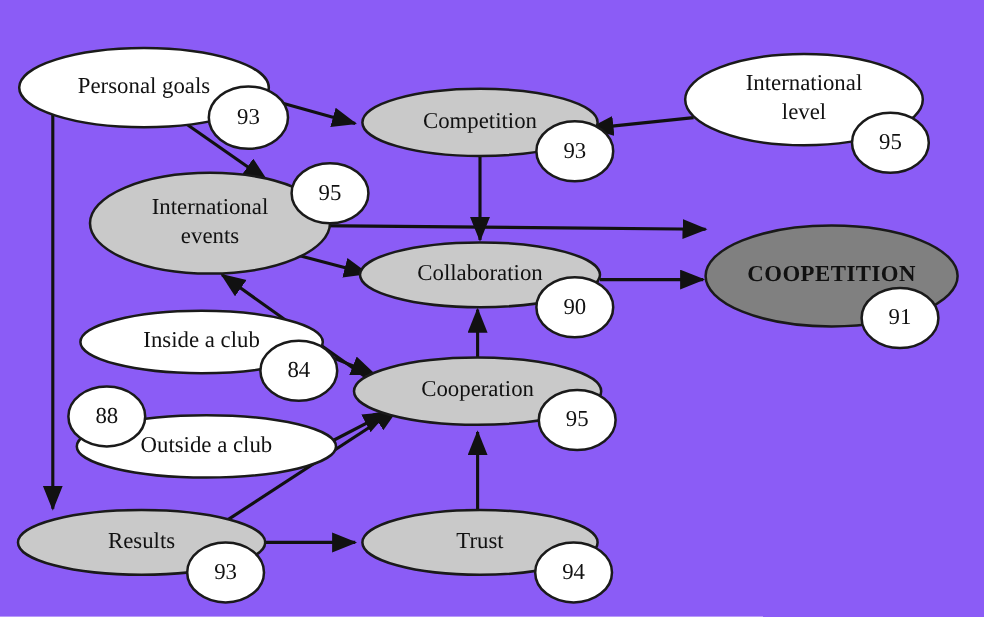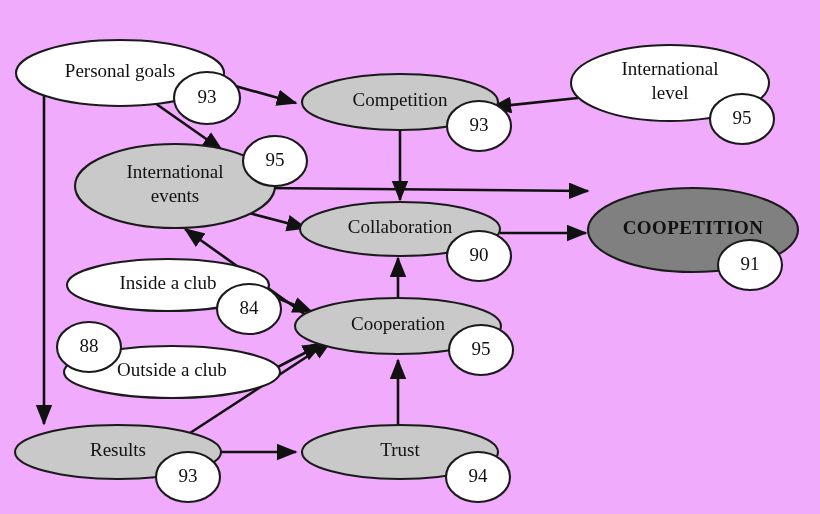--- a/index.html
+++ b/index.html
@@ -48,21 +48,21 @@
   }
   .edge-line {
     stroke: #111111;
     stroke-width: 2.6;
     fill: none;
   }
 </style>
 </head>
 <body>
 
-<div id="canvas" style="background: #f0abfc;">
+<div id="canvas" style="background: #8b5cf6;">
   <svg id="diagram-svg" viewBox="0 0 820 514">
     <defs>
       <marker id="arrowhead" markerWidth="9" markerHeight="9" refX="7.4" refY="3.2" orient="auto" markerUnits="strokeWidth">
         <path d="M0,0 L8,3.2 L0,6.4 z" fill="#111111"></path>
       </marker>
     </defs>
     <g id="edge-layer">
         <polyline points="214,80 296,103" class="edge-line" stroke="#111111" marker-end="url(#arrowhead)"></polyline>
         <polyline points="152,101 222,150" class="edge-line" stroke="#111111" marker-end="url(#arrowhead)"></polyline>
         <polyline points="44,83 44,424" class="edge-line" stroke="#111111" marker-end="url(#arrowhead)"></polyline>

